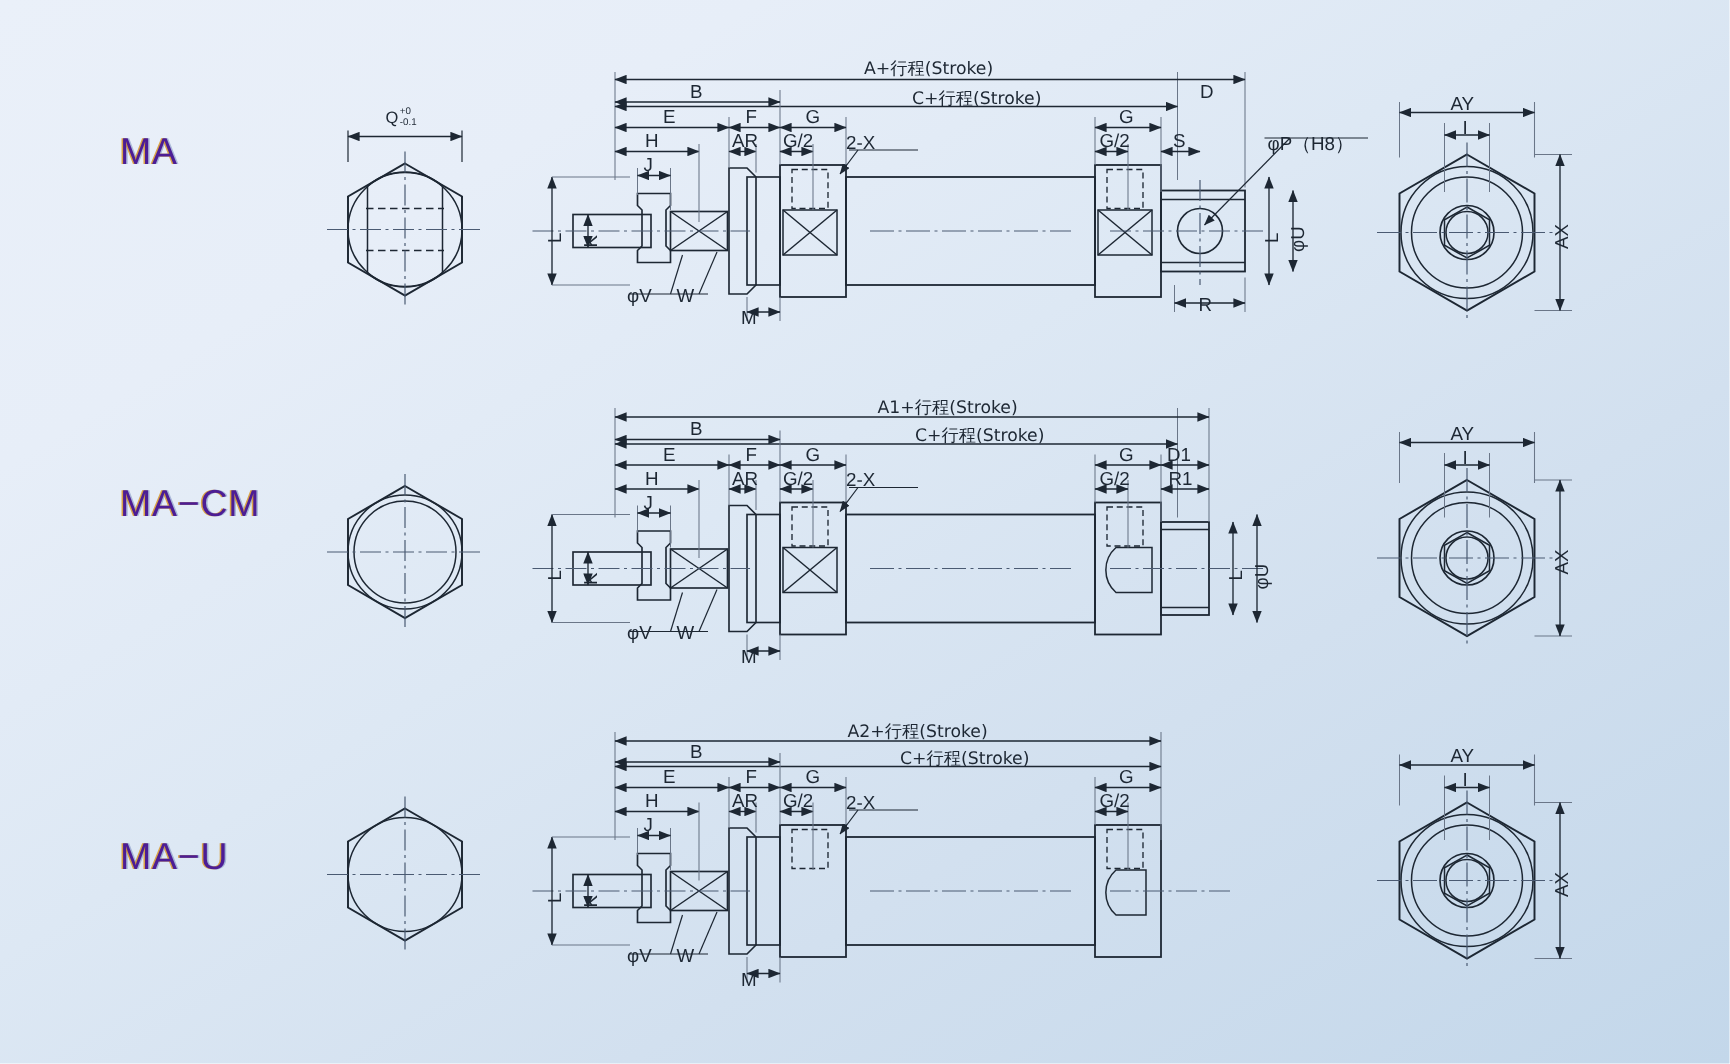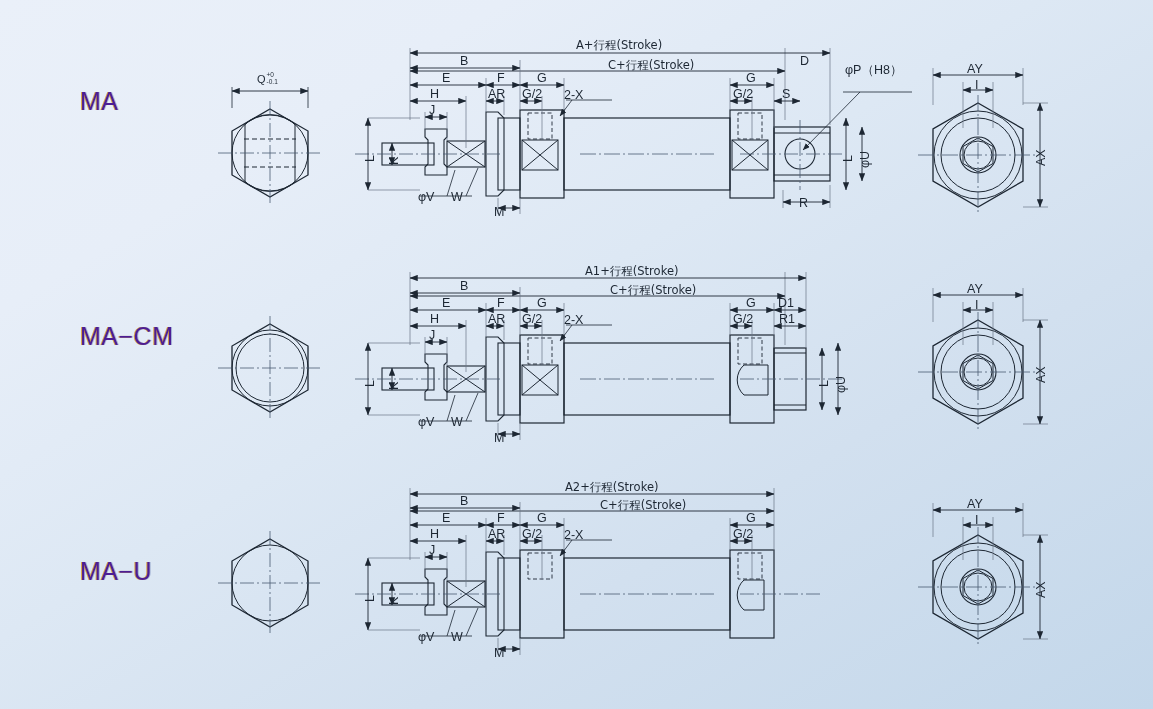--- a/index.html
+++ b/index.html
@@ -358,21 +358,21 @@
   <div class="dim" style="left:537px;top:71px;">G</div>
   <div class="dim" style="left:746px;top:71px;">G</div>
   <div class="dim" style="left:800px;top:54px;">D</div>
   <div class="dim" style="left:430px;top:87px;">H</div>
   <div class="dim" style="left:488px;top:87px;">AR</div>
   <div class="dim" style="left:522px;top:87px;">G/2</div>
   <div class="dim" style="left:733px;top:87px;">G/2</div>
   <div class="dim" style="left:782px;top:87px;">S</div>
   <div class="dim" style="left:429px;top:103px;">J</div>
   <div class="dim" style="left:564px;top:88px;">2-X</div>
-  <div class="dim" style="left:845px;top:62px;">φP（H8）</div>
+  <div class="dim" style="left:845px;top:88px;">φP（H8）</div>
   <div class="dim vert" style="left:363px;top:162px;">L</div>
   <div class="dim vert" style="left:387px;top:165px;">K</div>
   <div class="dim vert" style="left:841px;top:162px;">L</div>
   <div class="dim vert" style="left:858px;top:168px;">φU</div>
   <div class="dim" style="left:418px;top:190px;">φV</div>
   <div class="dim" style="left:451px;top:190px;">W</div>
   <div class="dim" style="left:494px;top:205px;">M</div>
   <div class="dim" style="left:799px;top:196px;">R</div>
   <div class="dim" style="left:967px;top:62px;">AY</div>
   <div class="dim" style="left:975px;top:78px;">I</div>

